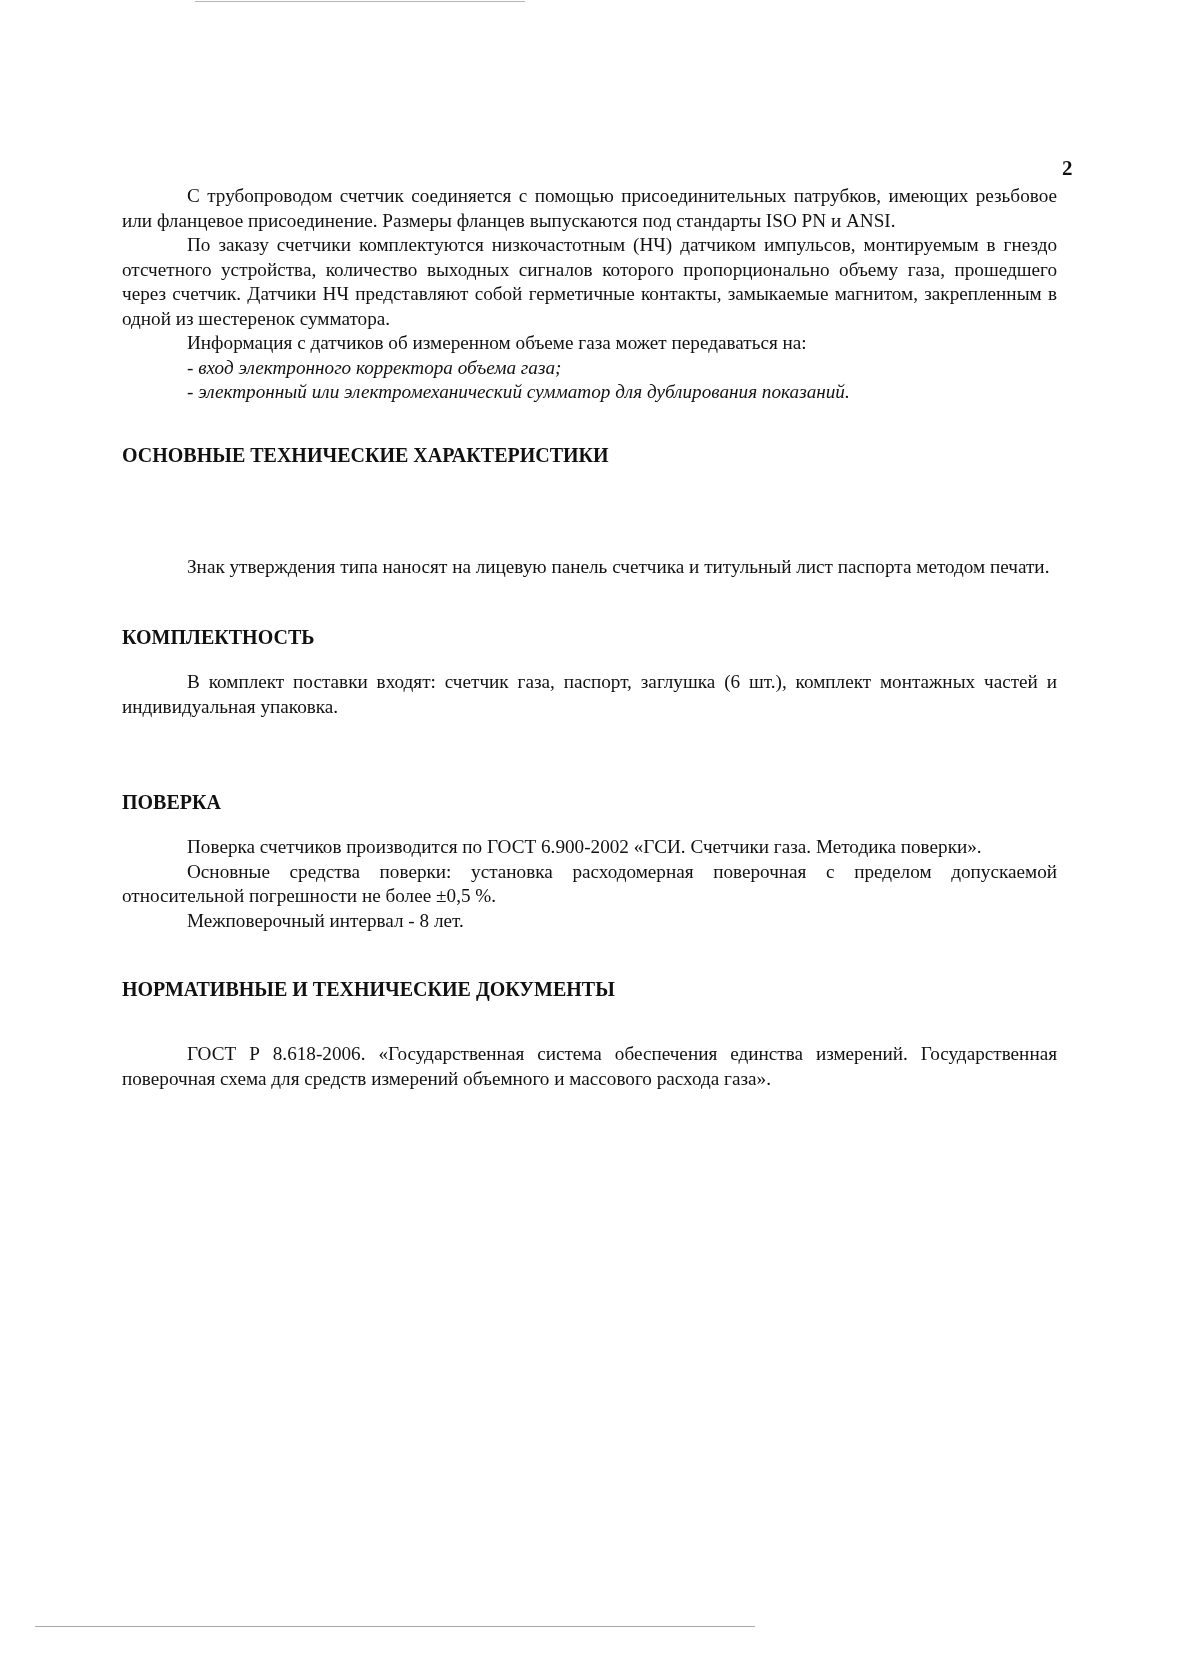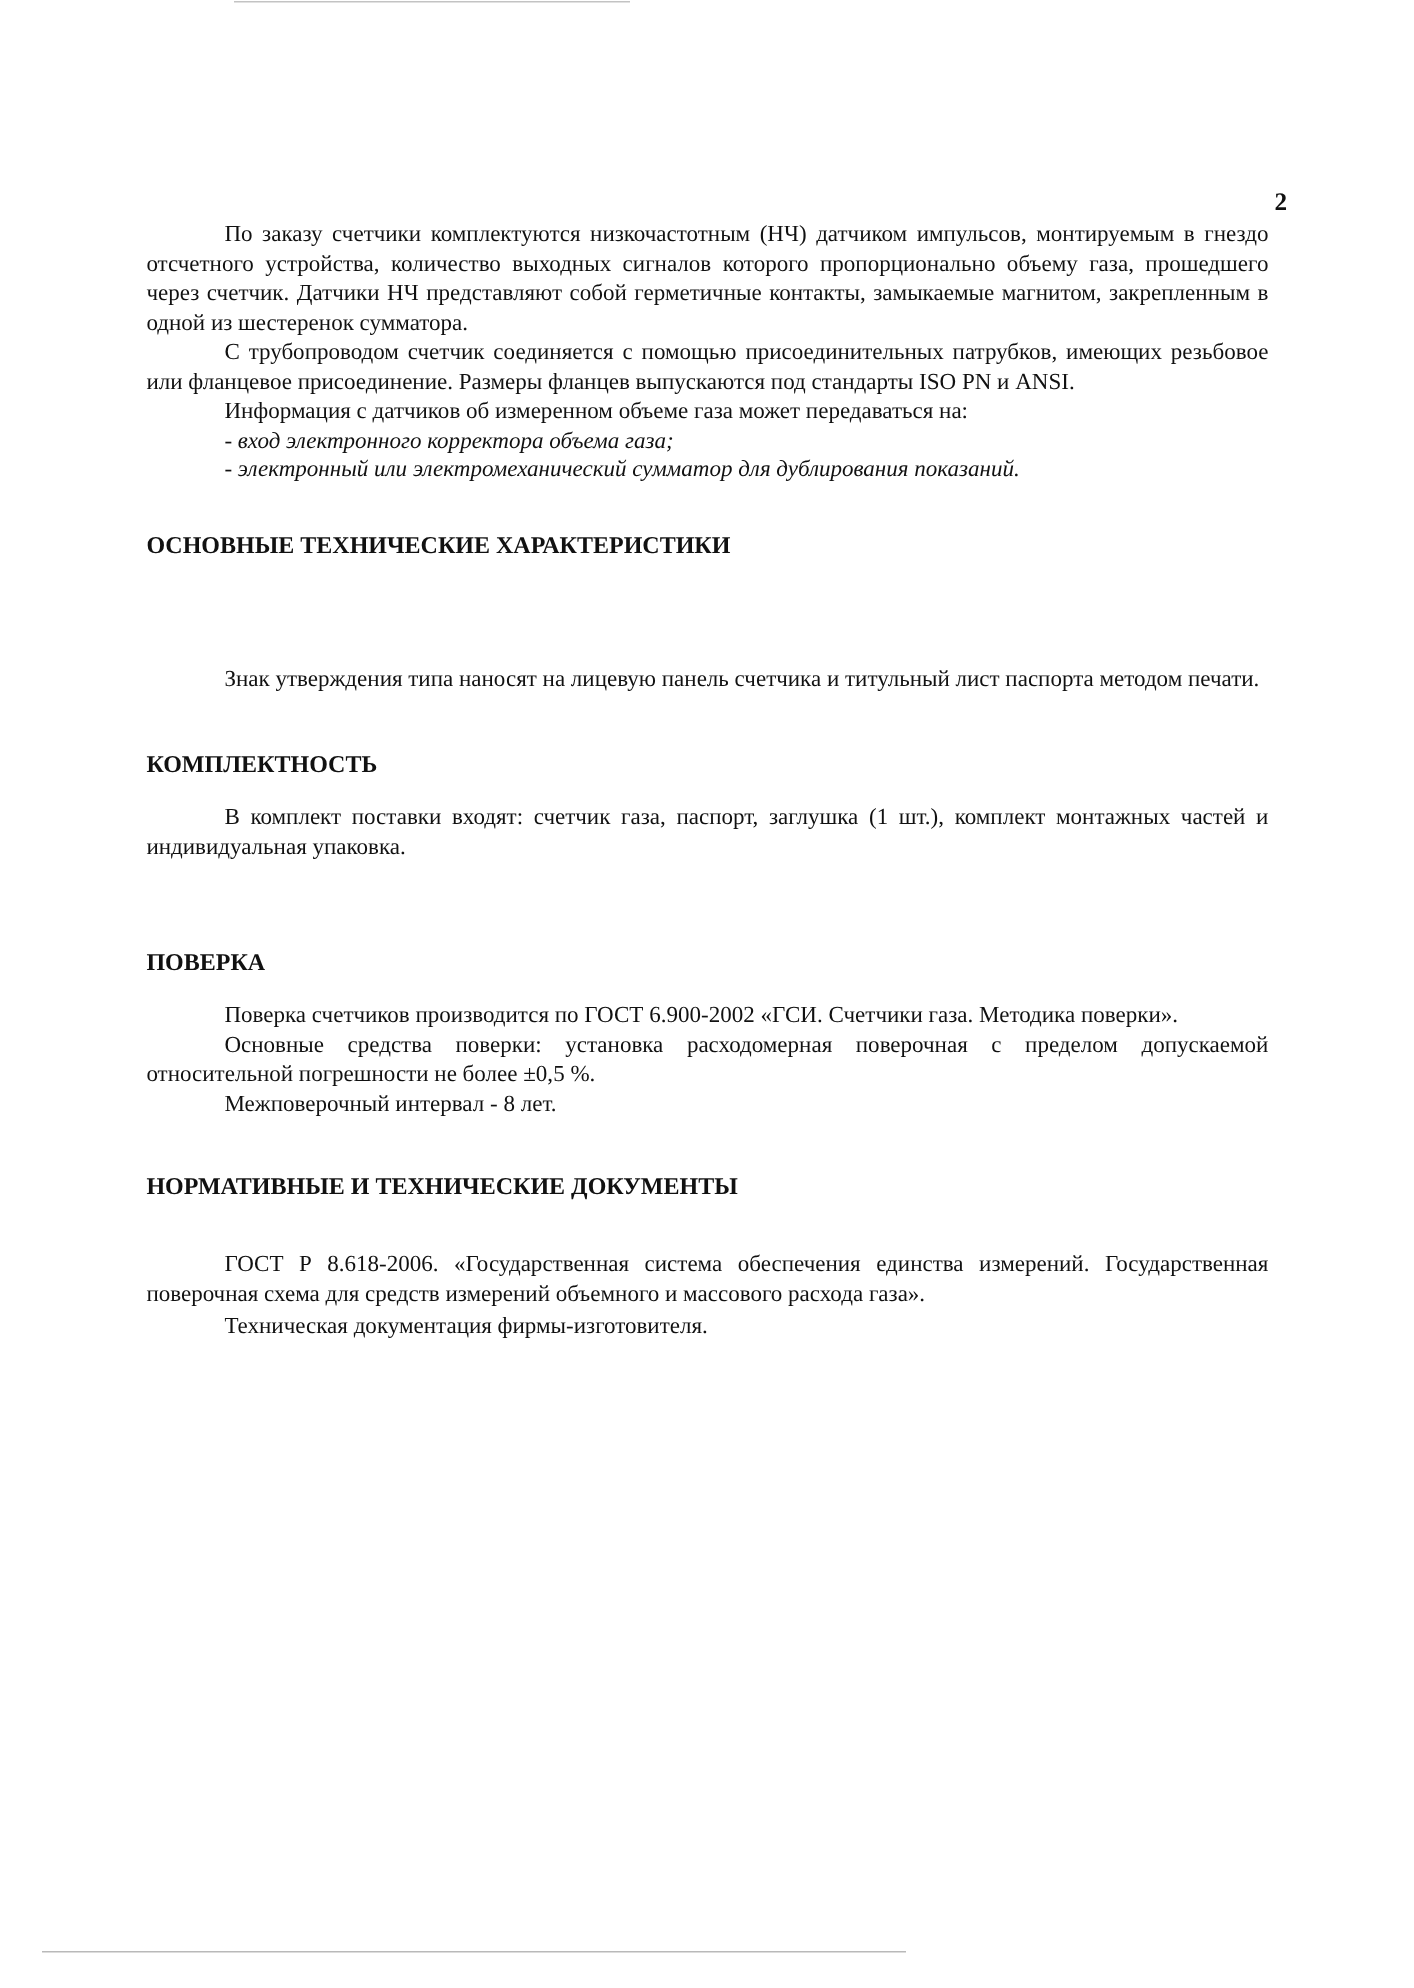--- a/index.html
+++ b/index.html
@@ -59,48 +59,47 @@
 </head>
 <body>
 
 <div class="scan-artifact" style="left:195px; top:1px; width:330px; background:#b5b5b5;"></div>
 <div class="scan-artifact" style="left:35px; top:1626px; width:720px; background:#a8a8a8;"></div>
 
 <div class="page-number">2</div>
 
 <div class="content">
 
+  <p class="p indent">С трубопроводом счетчик соединяется с помощью присоединительных патрубков, имеющих резьбовое или фланцевое присоединение. Размеры фланцев выпускаются под стандарты ISO PN и ANSI.</p>
   <p class="p indent">По заказу счетчики комплектуются низкочастотным (НЧ) датчиком импульсов, монтируемым в гнездо отсчетного устройства, количество выходных сигналов которого пропорционально объему газа, прошедшего через счетчик. Датчики НЧ представляют собой герметичные контакты, замыкаемые магнитом, закрепленным в одной из шестеренок сумматора.</p>
-  <p class="p indent">С трубопроводом счетчик соединяется с помощью присоединительных патрубков, имеющих резьбовое или фланцевое присоединение. Размеры фланцев выпускаются под стандарты ISO PN и ANSI.</p>
   <p class="p indent">Информация с датчиков об измеренном объеме газа может передаваться на:</p>
   <div>
     <p class="list-line">- вход электронного корректора объема газа;</p>
     <p class="list-line">- электронный или электромеханический сумматор для дублирования показаний.</p>
   </div>
 
   <div style="height:37px"></div>
   <h2 class="heading">ОСНОВНЫЕ ТЕХНИЧЕСКИЕ ХАРАКТЕРИСТИКИ</h2>
   <div style="height:21px"></div>
 
   <div style="height:46px"></div>
   <div style="height:20px"></div>
   <p class="p indent">Знак утверждения типа наносят на лицевую панель счетчика и титульный лист паспорта методом печати.</p>
 
   <div style="height:45px"></div>
   <h2 class="heading">КОМПЛЕКТНОСТЬ</h2>
   <div style="height:20px"></div>
-  <p class="p indent">В комплект поставки входят: счетчик газа, паспорт, заглушка (1 шт.), комплект монтажных частей и индивидуальная упаковка.</p>
+  <p class="p indent">В комплект поставки входят: счетчик газа, паспорт, заглушка (6 шт.), комплект монтажных частей и индивидуальная упаковка.</p>
 
   <div style="height:70px"></div>
   <h2 class="heading">ПОВЕРКА</h2>
   <div style="height:20px"></div>
   <p class="p indent">Поверка счетчиков производится по ГОСТ 6.900-2002 «ГСИ. Счетчики газа. Методика поверки».</p>
   <p class="p indent">Основные средства поверки: установка расходомерная поверочная с пределом допускаемой относительной погрешности не более ±0,5 %.</p>
   <p class="p indent">Межповерочный интервал - 8 лет.</p>
 
   <div style="height:43px"></div>
   <h2 class="heading">НОРМАТИВНЫЕ И ТЕХНИЧЕСКИЕ ДОКУМЕНТЫ</h2>
   <div style="height:40px"></div>
   <p class="p indent">ГОСТ Р 8.618-2006. «Государственная система обеспечения единства измерений. Государственная поверочная схема для средств измерений объемного и массового расхода газа».</p>
   <div style="height:3px"></div>
-  <p class="p indent">Техническая документация фирмы-изготовителя.</p>
 
 </div>
 
 </body></html>

